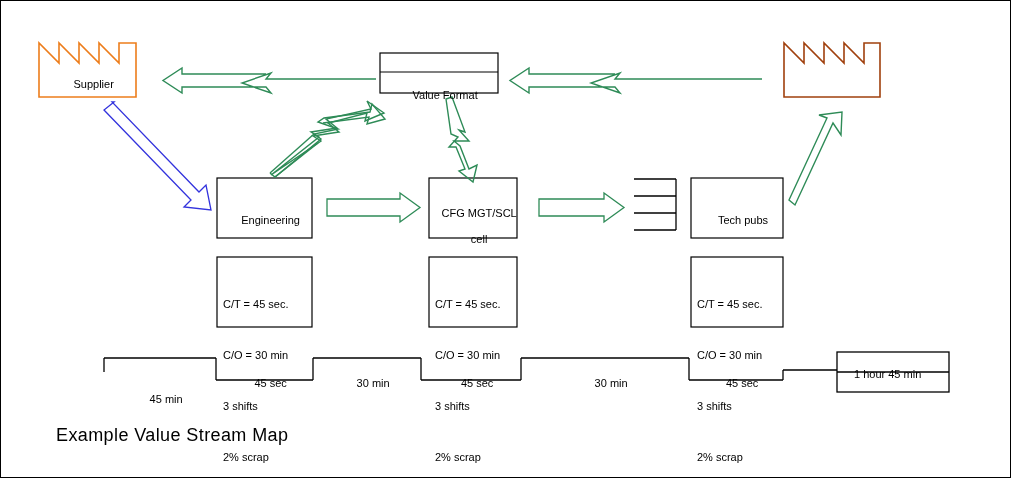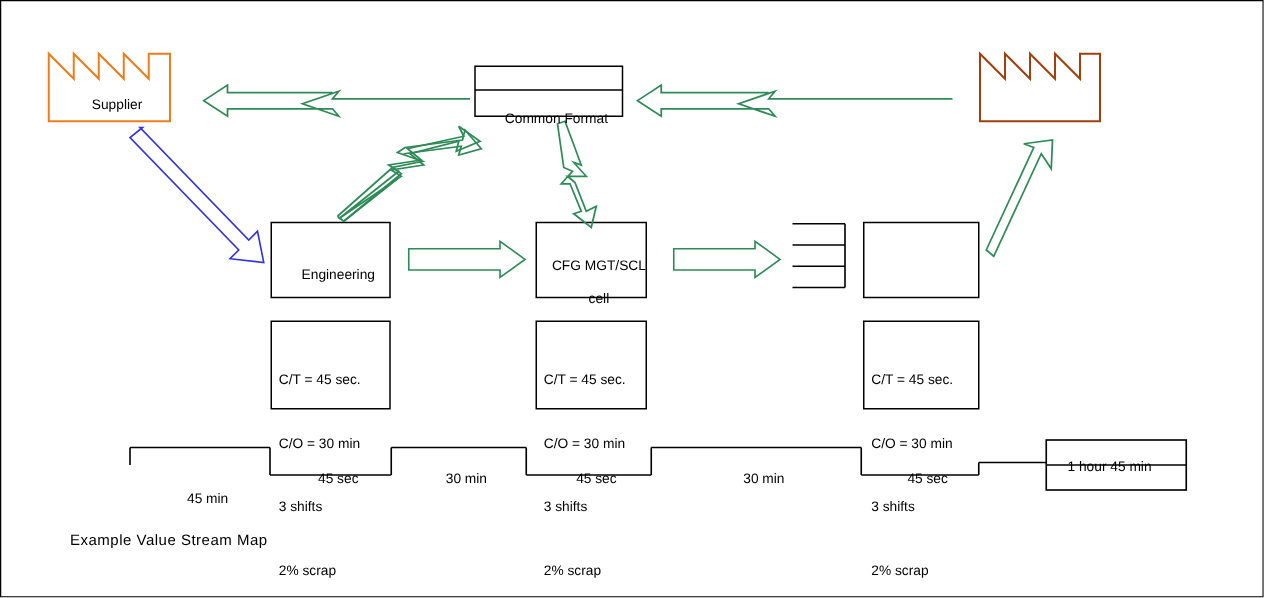--- a/index.html
+++ b/index.html
@@ -41,21 +41,21 @@
     font-family: "Liberation Sans", sans-serif;
     font-size: 11px;
     line-height: 17px;
     color: #000000;
     text-align: left;
     white-space: pre;
   }
   .title {
     position: absolute;
     font-family: "Liberation Sans", sans-serif;
-    font-size: 12px;
+    font-size: 18px;
     color: #000000;
     letter-spacing: 0.4px;
   }
 </style>
 </head>
 <body>
 
 <div id="canvas">
 
   <svg id="svg-layer" viewBox="0 0 1011 478">
@@ -156,32 +156,35 @@
     <line x1="836" y1="371" x2="948" y2="371" stroke="#000000" stroke-width="1.3"></line>
 
   </svg>
 
   <div class="lbl" style="left:38px; top:64px; width:97px;">
     <span>Supplier</span>
   </div>
 
 
   <div class="lbl" style="left:379px; top:75px; width:118px;">
-    <span>Common Format</span>
+    <span>Value Format</span>
   </div>
 
   <div class="lbl" style="left:428px; top:193px; width:88px;">
     <span>CFG MGT/SCL</span><br>
     <span>cell</span>
   </div>
 
   <div class="lbl" style="left:216px; top:200px; width:95px;">
     <span>Engineering</span>
   </div>
 
+  <div class="lbl" style="left:690px; top:200px; width:92px;">
+    <span>Tech pubs</span>
+  </div>
 
   <div class="databox-text" style="left:222px; top:261px; width:90px;">
     <div>C/T = 45 sec.</div>
     <div>C/O = 30 min</div>
     <div>3 shifts</div>
     <div>2% scrap</div>
   </div>
 
   <div class="databox-text" style="left:434px; top:261px; width:84px;">
     <div>C/T = 45 sec.</div>

